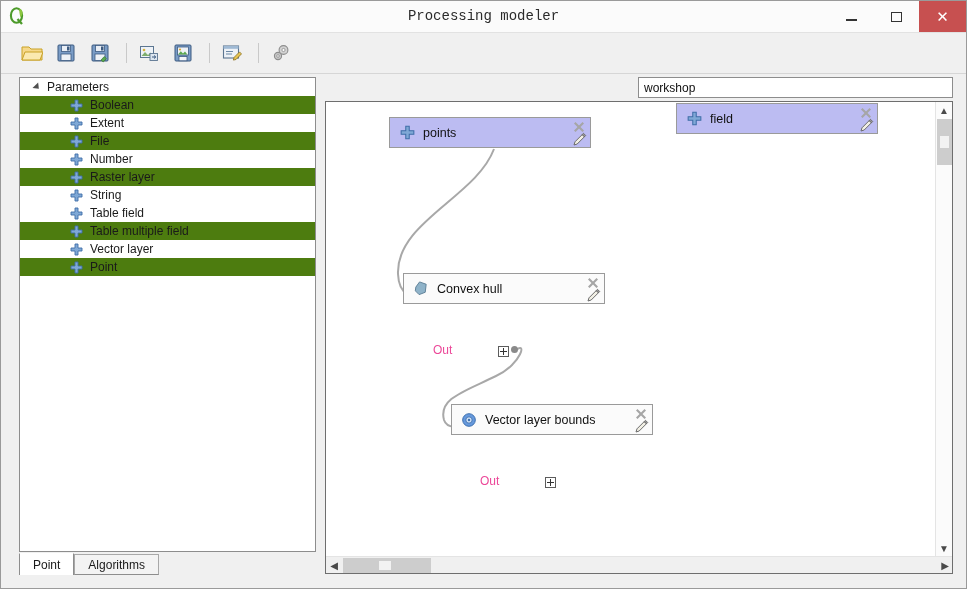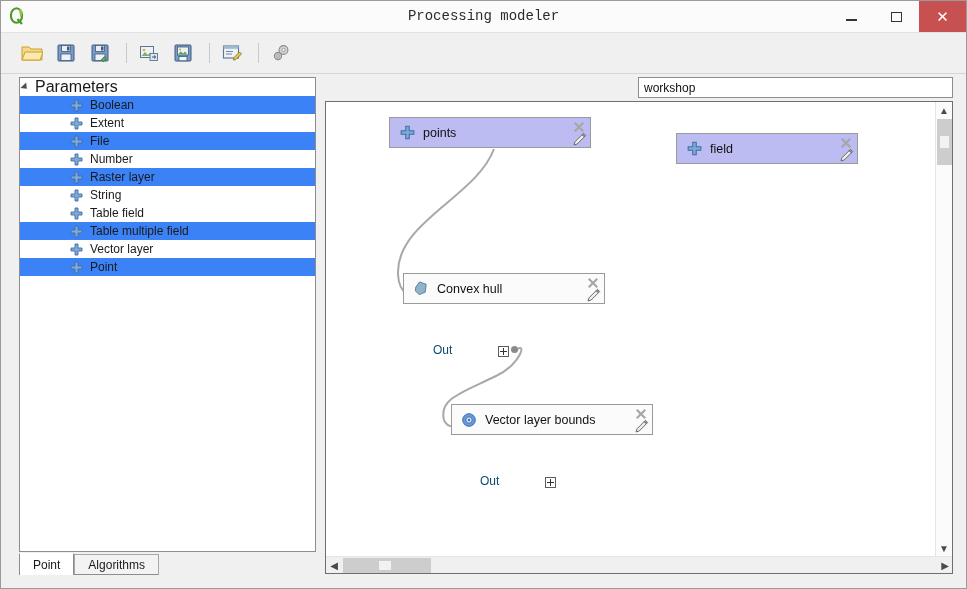--- a/index.html
+++ b/index.html
@@ -113,22 +113,22 @@
   }
   .tree-row {
     height: 18px;
     display: flex;
     align-items: center;
     padding-left: 6px;
     font-size: 12px;
     color: #1a1a1a;
     box-sizing: border-box;
   }
-  .tree-row.alt { background: #3b82f6; }
-  .tree-root { padding-left: 4px; font-size: 16px; }
+  .tree-row.alt { background: #4d7c0f; }
+  .tree-root { padding-left: 16px; font-size: 12px; }
   .tri {
     width: 0; height: 0;
     border-left: 5px solid #4f4f4f;
     border-top: 4px solid transparent;
     border-bottom: 4px solid transparent;
     margin-right: 6px;
     transform: rotate(45deg) translate(-1px,1px);
   }
   .child-indent { width: 44px; flex: 0 0 auto; }
   .plus-ico { width: 13px; height: 13px; margin-right: 7px; flex: 0 0 auto; }
@@ -262,21 +262,21 @@
     position: absolute;
     right: 3px; top: 2px;
     width: 20px; height: 28px;
   }
   .act-x { position: absolute; right: 1px; top: 0px; }
   .act-pencil { position: absolute; right: 0px; top: 12px; }
 
   .port-label {
     position: absolute;
     font-size: 12px;
-    color: #0c4a6e;
+    color: #ec4899;
   }
   .expander {
     position: absolute;
     width: 11px; height: 11px;
     border: 1px solid #5c5c5c;
     background: #fff;
     box-sizing: border-box;
   }
   .expander::before {
     content: "";
@@ -556,21 +556,21 @@
               </span>
               <span class="act-pencil">
                 <svg width="15" height="15" viewBox="0 0 15 15">
                   <path d="M2 13 l1 -3.2 l7.2 -7.2 l2.2 2.2 l-7.2 7.2 z" fill="#f1efe4" stroke="#6b6b6b" stroke-width="1"></path>
                   <path d="M10.2 2.6 l1.3 -1.3 l2.2 2.2 l-1.3 1.3 z" fill="#999" stroke="#5e5e5e" stroke-width="0.8"></path>
                 </svg>
               </span>
             </span>
           </div>
 
-          <div class="node node-param" style="left:350px; top:31px; width:182px;align-items:center;">
+          <div class="node node-param" style="left:350px; top:1px; width:202px;align-items:center;">
             <span class="node-ico">
               <svg width="15" height="15" viewBox="0 0 13 13">
                   <path d="M5 1 h3 v4 h4 v3 h-4 v4 h-3 v-4 h-4 v-3 h4 z" fill="#7fa8d6" stroke="#3f6da8" stroke-width="0.9"></path>
                 </svg>
             </span>
             <span class="node-label">field</span>
             <span class="node-actions">
               <span class="act-x">
                 <svg width="13" height="13" viewBox="0 0 13 13">
                   <path d="M2.5 2 l3.5 3.5 l3.5 -3.5 l1.5 1.5 l-3.5 3.5 l3.5 3.5 l-1.5 1.5 l-3.5 -3.5 l-3.5 3.5 l-1.5 -1.5 l3.5 -3.5 l-3.5 -3.5 z" fill="#a6a6a6"></path>

